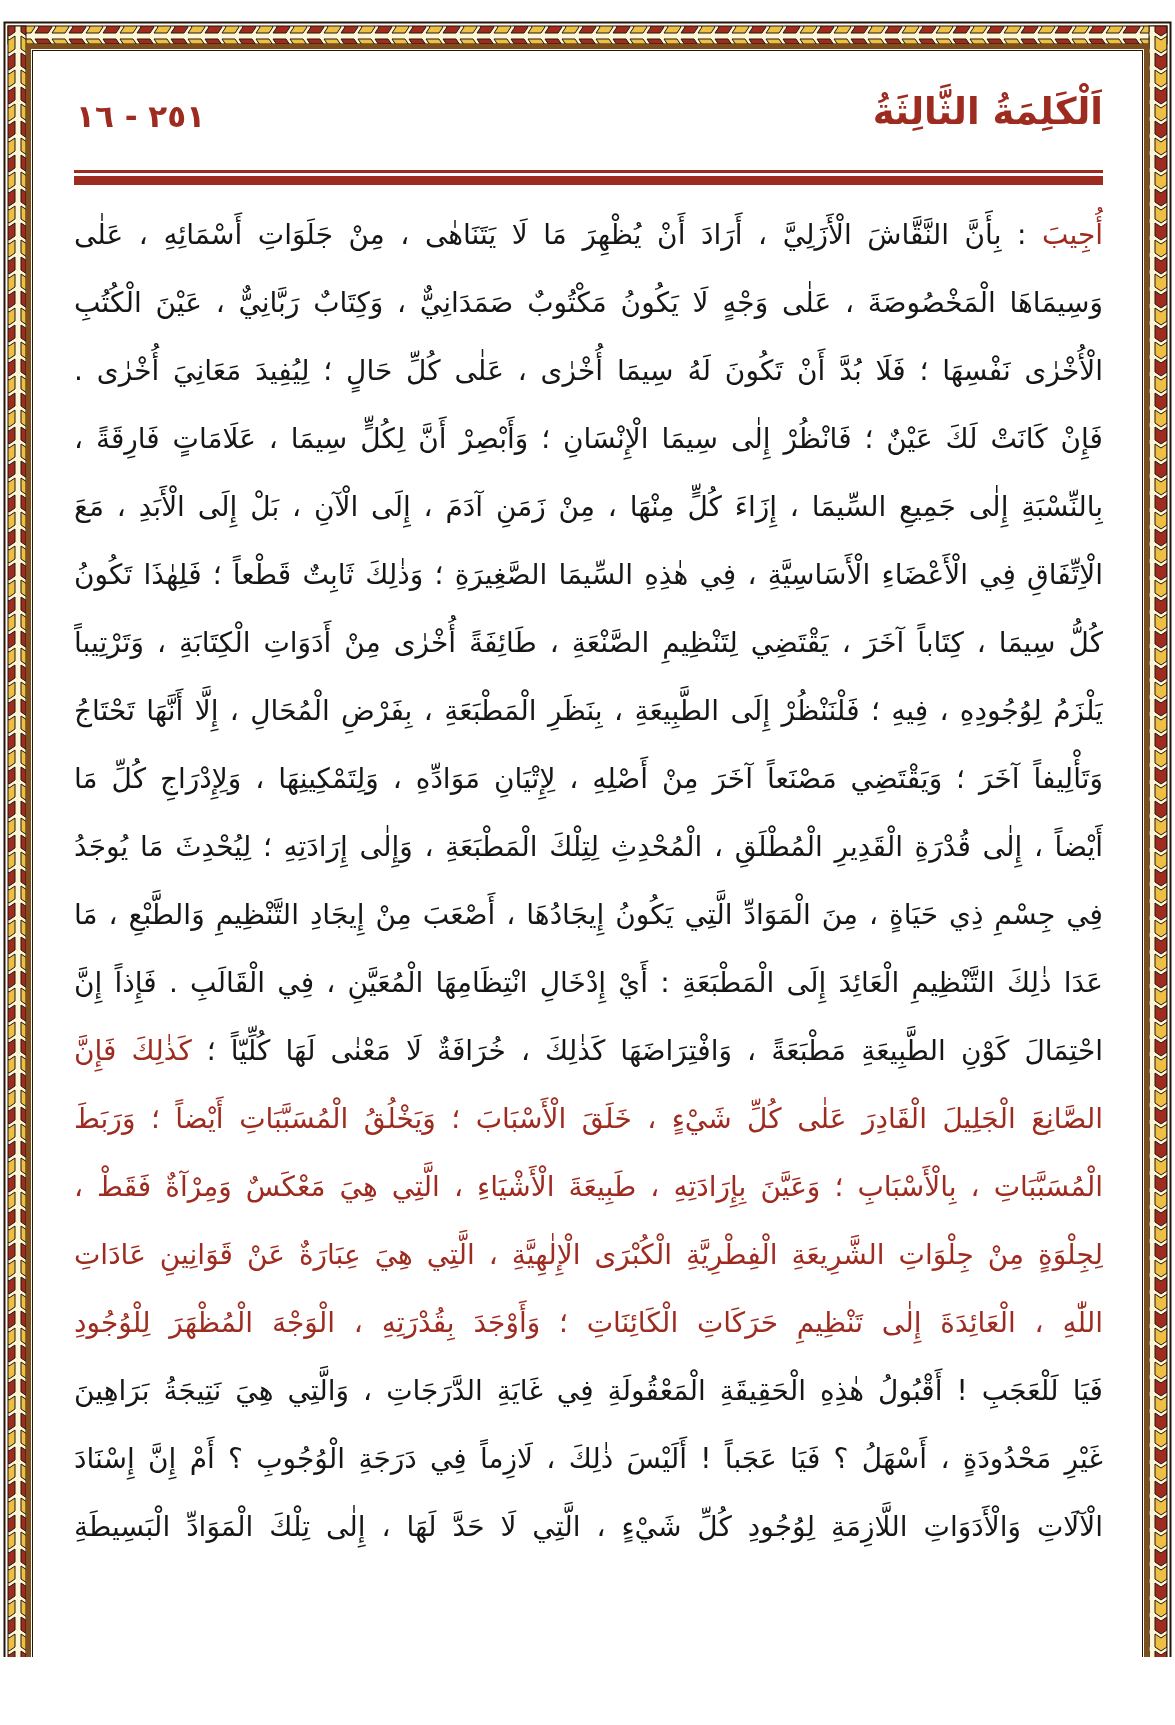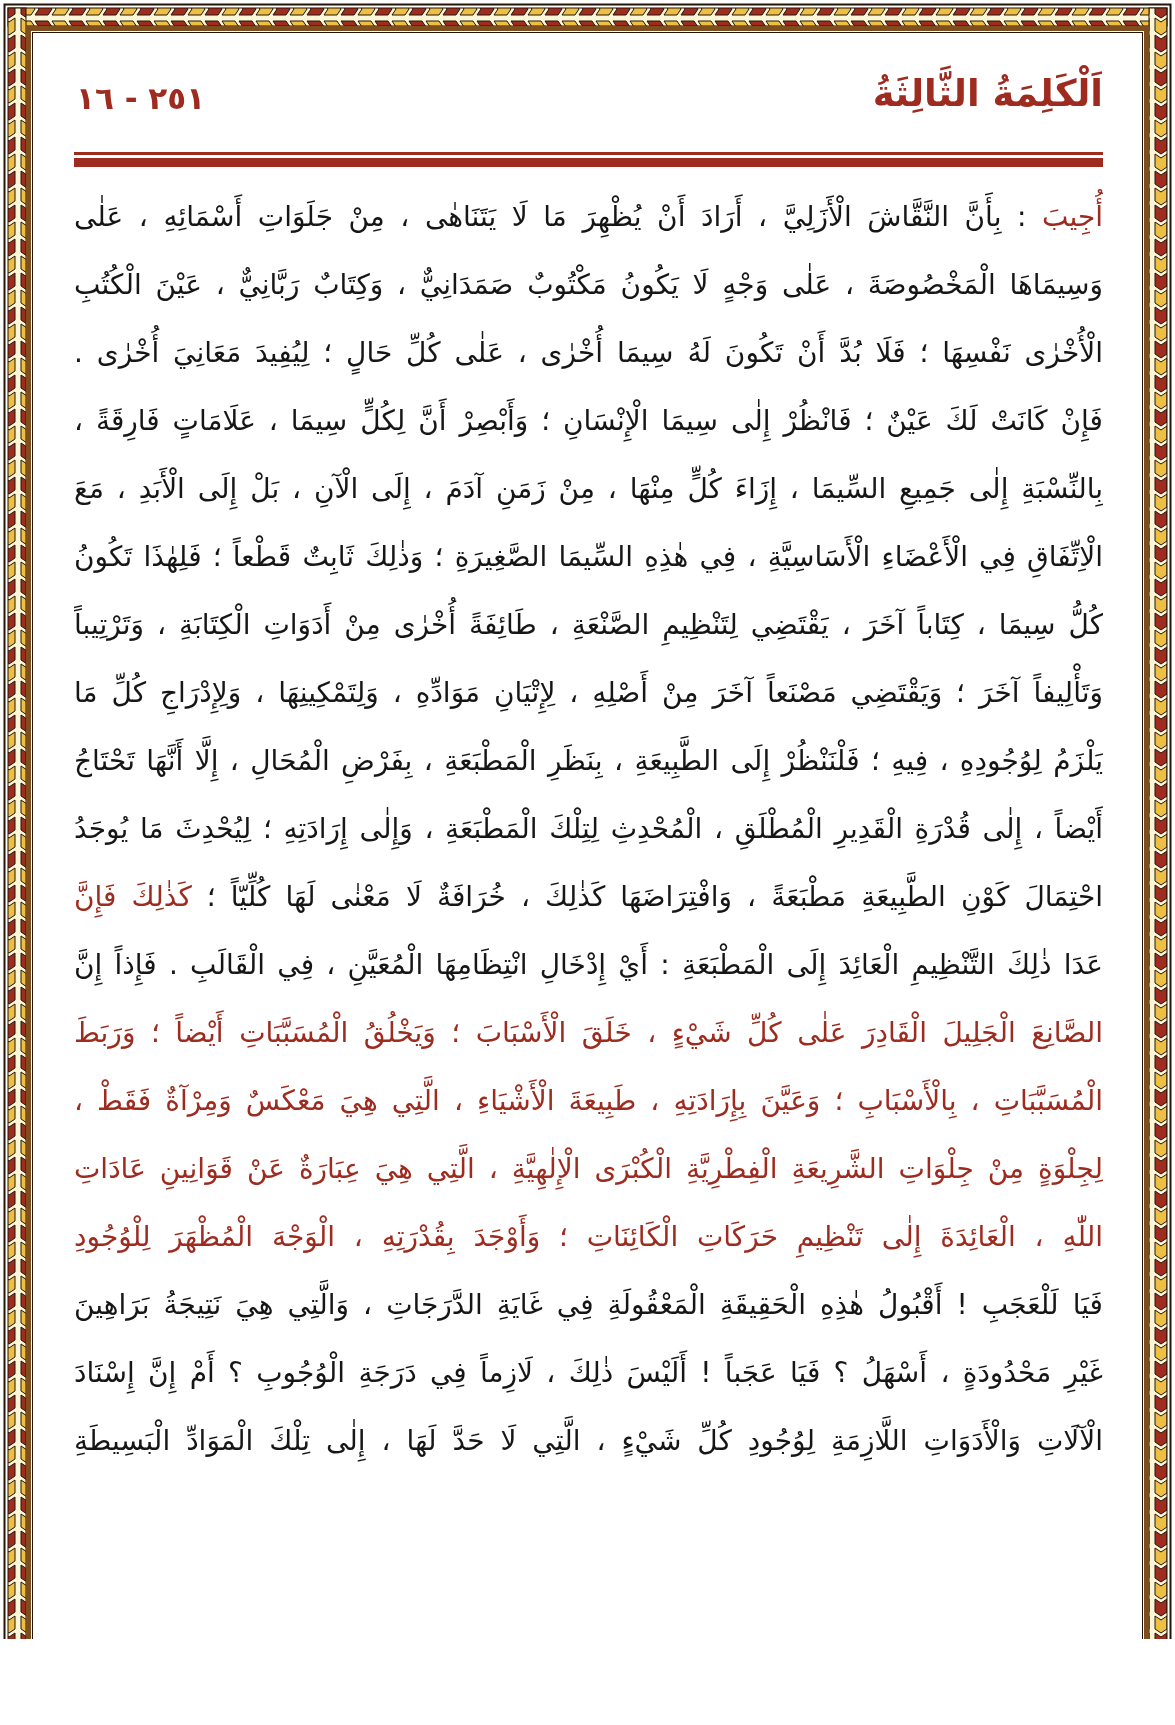--- a/index.html
+++ b/index.html
@@ -3,20 +3,21 @@
 <meta charset="utf-8">
 <style>
   html, body { margin: 0; padding: 0; background: #ffffff; }
   .page {
     position: relative;
     width: 1175px;
     height: 1639px;
     background: #ffffff;
     font-family: "DejaVu Sans", sans-serif;
     overflow: hidden;
+    margin-top: 18px;
   }
   .border-svg { position: absolute; inset: 0; z-index: 1; }
   .content {
     position: absolute;
     left: 74px;
     right: 72px;
     top: 66px;
     z-index: 2;
   }
   .header { position: relative; height: 84px; }
@@ -100,25 +101,26 @@
     </div>
     <div class="header-rule"></div>
     <div class="body-text">
         <div class="line"><span class="seg-red">أُجِيبَ</span><span> : بِأَنَّ النَّقَّاشَ الْأَزَلِيَّ ، أَرَادَ أَنْ يُظْهِرَ مَا لَا يَتَنَاهٰى ، مِنْ جَلَوَاتِ أَسْمَائِهِ ، عَلٰى</span></div>
         <div class="line"><span>وَسِيمَاهَا الْمَخْصُوصَةَ ، عَلٰى وَجْهٍ لَا يَكُونُ مَكْتُوبٌ صَمَدَانِيٌّ ، وَكِتَابٌ رَبَّانِيٌّ ، عَيْنَ الْكُتُبِ</span></div>
         <div class="line"><span>الْأُخْرٰى نَفْسِهَا ؛ فَلَا بُدَّ أَنْ تَكُونَ لَهُ سِيمَا أُخْرٰى ، عَلٰى كُلِّ حَالٍ ؛ لِيُفِيدَ مَعَانِيَ أُخْرٰى .</span></div>
         <div class="line"><span>فَإِنْ كَانَتْ لَكَ عَيْنٌ ؛ فَانْظُرْ إِلٰى سِيمَا الْإِنْسَانِ ؛ وَأَبْصِرْ أَنَّ لِكُلٍّ سِيمَا ، عَلَامَاتٍ فَارِقَةً ،</span></div>
         <div class="line"><span>بِالنِّسْبَةِ إِلٰى جَمِيعِ السِّيمَا ، إِزَاءَ كُلٍّ مِنْهَا ، مِنْ زَمَنِ آدَمَ ، إِلَى الْآنِ ، بَلْ إِلَى الْأَبَدِ ، مَعَ</span></div>
         <div class="line"><span>الْاِتِّفَاقِ فِي الْأَعْضَاءِ الْأَسَاسِيَّةِ ، فِي هٰذِهِ السِّيمَا الصَّغِيرَةِ ؛ وَذٰلِكَ ثَابِتٌ قَطْعاً ؛ فَلِهٰذَا تَكُونُ</span></div>
         <div class="line"><span>كُلُّ سِيمَا ، كِتَاباً آخَرَ ، يَقْتَضِي لِتَنْظِيمِ الصَّنْعَةِ ، طَائِفَةً أُخْرٰى مِنْ أَدَوَاتِ الْكِتَابَةِ ، وَتَرْتِيباً</span></div>
+        <div class="line"><span>يَلْزَمُ لِوُجُودِهِ ، فِيهِ ؛ فَلْنَنْظُرْ إِلَى الطَّبِيعَةِ ، بِنَظَرِ الْمَطْبَعَةِ ، بِفَرْضِ الْمُحَالِ ، إِلَّا أَنَّهَا تَحْتَاجُ</span></div>
         <div class="line"><span>وَتَأْلِيفاً آخَرَ ؛ وَيَقْتَضِي مَصْنَعاً آخَرَ مِنْ أَصْلِهِ ، لِإِتْيَانِ مَوَادِّهِ ، وَلِتَمْكِينِهَا ، وَلِإِدْرَاجِ كُلِّ مَا</span></div>
-        <div class="line"><span>يَلْزَمُ لِوُجُودِهِ ، فِيهِ ؛ فَلْنَنْظُرْ إِلَى الطَّبِيعَةِ ، بِنَظَرِ الْمَطْبَعَةِ ، بِفَرْضِ الْمُحَالِ ، إِلَّا أَنَّهَا تَحْتَاجُ</span></div>
         <div class="line"><span>أَيْضاً ، إِلٰى قُدْرَةِ الْقَدِيرِ الْمُطْلَقِ ، الْمُحْدِثِ لِتِلْكَ الْمَطْبَعَةِ ، وَإِلٰى إِرَادَتِهِ ؛ لِيُحْدِثَ مَا يُوجَدُ</span></div>
+        <div class="line"><span>فِي جِسْمِ ذِي حَيَاةٍ ، مِنَ الْمَوَادِّ الَّتِي يَكُونُ إِيجَادُهَا ، أَصْعَبَ مِنْ إِيجَادِ التَّنْظِيمِ وَالطَّبْعِ ، مَا</span></div>
+        <div class="line"><span>عَدَا ذٰلِكَ التَّنْظِيمِ الْعَائِدَ إِلَى الْمَطْبَعَةِ : أَيْ إِدْخَالِ انْتِظَامِهَا الْمُعَيَّنِ ، فِي الْقَالَبِ . فَإِذاً إِنَّ</span></div>
         <div class="line"><span>احْتِمَالَ كَوْنِ الطَّبِيعَةِ مَطْبَعَةً ، وَافْتِرَاضَهَا كَذٰلِكَ ، خُرَافَةٌ لَا مَعْنٰى لَهَا كُلِّيّاً ؛ </span><span class="seg-red">كَذٰلِكَ فَإِنَّ</span></div>
-        <div class="line"><span>عَدَا ذٰلِكَ التَّنْظِيمِ الْعَائِدَ إِلَى الْمَطْبَعَةِ : أَيْ إِدْخَالِ انْتِظَامِهَا الْمُعَيَّنِ ، فِي الْقَالَبِ . فَإِذاً إِنَّ</span></div>
         <div class="line"><span class="seg-red">الصَّانِعَ الْجَلِيلَ الْقَادِرَ عَلٰى كُلِّ شَيْءٍ ، خَلَقَ الْأَسْبَابَ ؛ وَيَخْلُقُ الْمُسَبَّبَاتِ أَيْضاً ؛ وَرَبَطَ</span></div>
         <div class="line"><span class="seg-red">الْمُسَبَّبَاتِ ، بِالْأَسْبَابِ ؛ وَعَيَّنَ بِإِرَادَتِهِ ، طَبِيعَةَ الْأَشْيَاءِ ، الَّتِي هِيَ مَعْكَسٌ وَمِرْآةٌ فَقَطْ ،</span></div>
         <div class="line"><span class="seg-red">لِجِلْوَةٍ مِنْ جِلْوَاتِ الشَّرِيعَةِ الْفِطْرِيَّةِ الْكُبْرَى الْإِلٰهِيَّةِ ، الَّتِي هِيَ عِبَارَةٌ عَنْ قَوَانِينِ عَادَاتِ</span></div>
         <div class="line"><span class="seg-red">اللّٰهِ ، الْعَائِدَةَ إِلٰى تَنْظِيمِ حَرَكَاتِ الْكَائِنَاتِ ؛ وَأَوْجَدَ بِقُدْرَتِهِ ، الْوَجْهَ الْمُظْهَرَ لِلْوُجُودِ</span></div>
         <div class="line"><span>فَيَا لَلْعَجَبِ ! أَقْبُولُ هٰذِهِ الْحَقِيقَةِ الْمَعْقُولَةِ فِي غَايَةِ الدَّرَجَاتِ ، وَالَّتِي هِيَ نَتِيجَةُ بَرَاهِينَ</span></div>
         <div class="line"><span>غَيْرِ مَحْدُودَةٍ ، أَسْهَلُ ؟ فَيَا عَجَباً ! أَلَيْسَ ذٰلِكَ ، لَازِماً فِي دَرَجَةِ الْوُجُوبِ ؟ أَمْ إِنَّ إِسْنَادَ</span></div>
         <div class="line"><span>الْآلَاتِ وَالْأَدَوَاتِ اللَّازِمَةِ لِوُجُودِ كُلِّ شَيْءٍ ، الَّتِي لَا حَدَّ لَهَا ، إِلٰى تِلْكَ الْمَوَادِّ الْبَسِيطَةِ</span></div>
       </div>
   </div>
 

